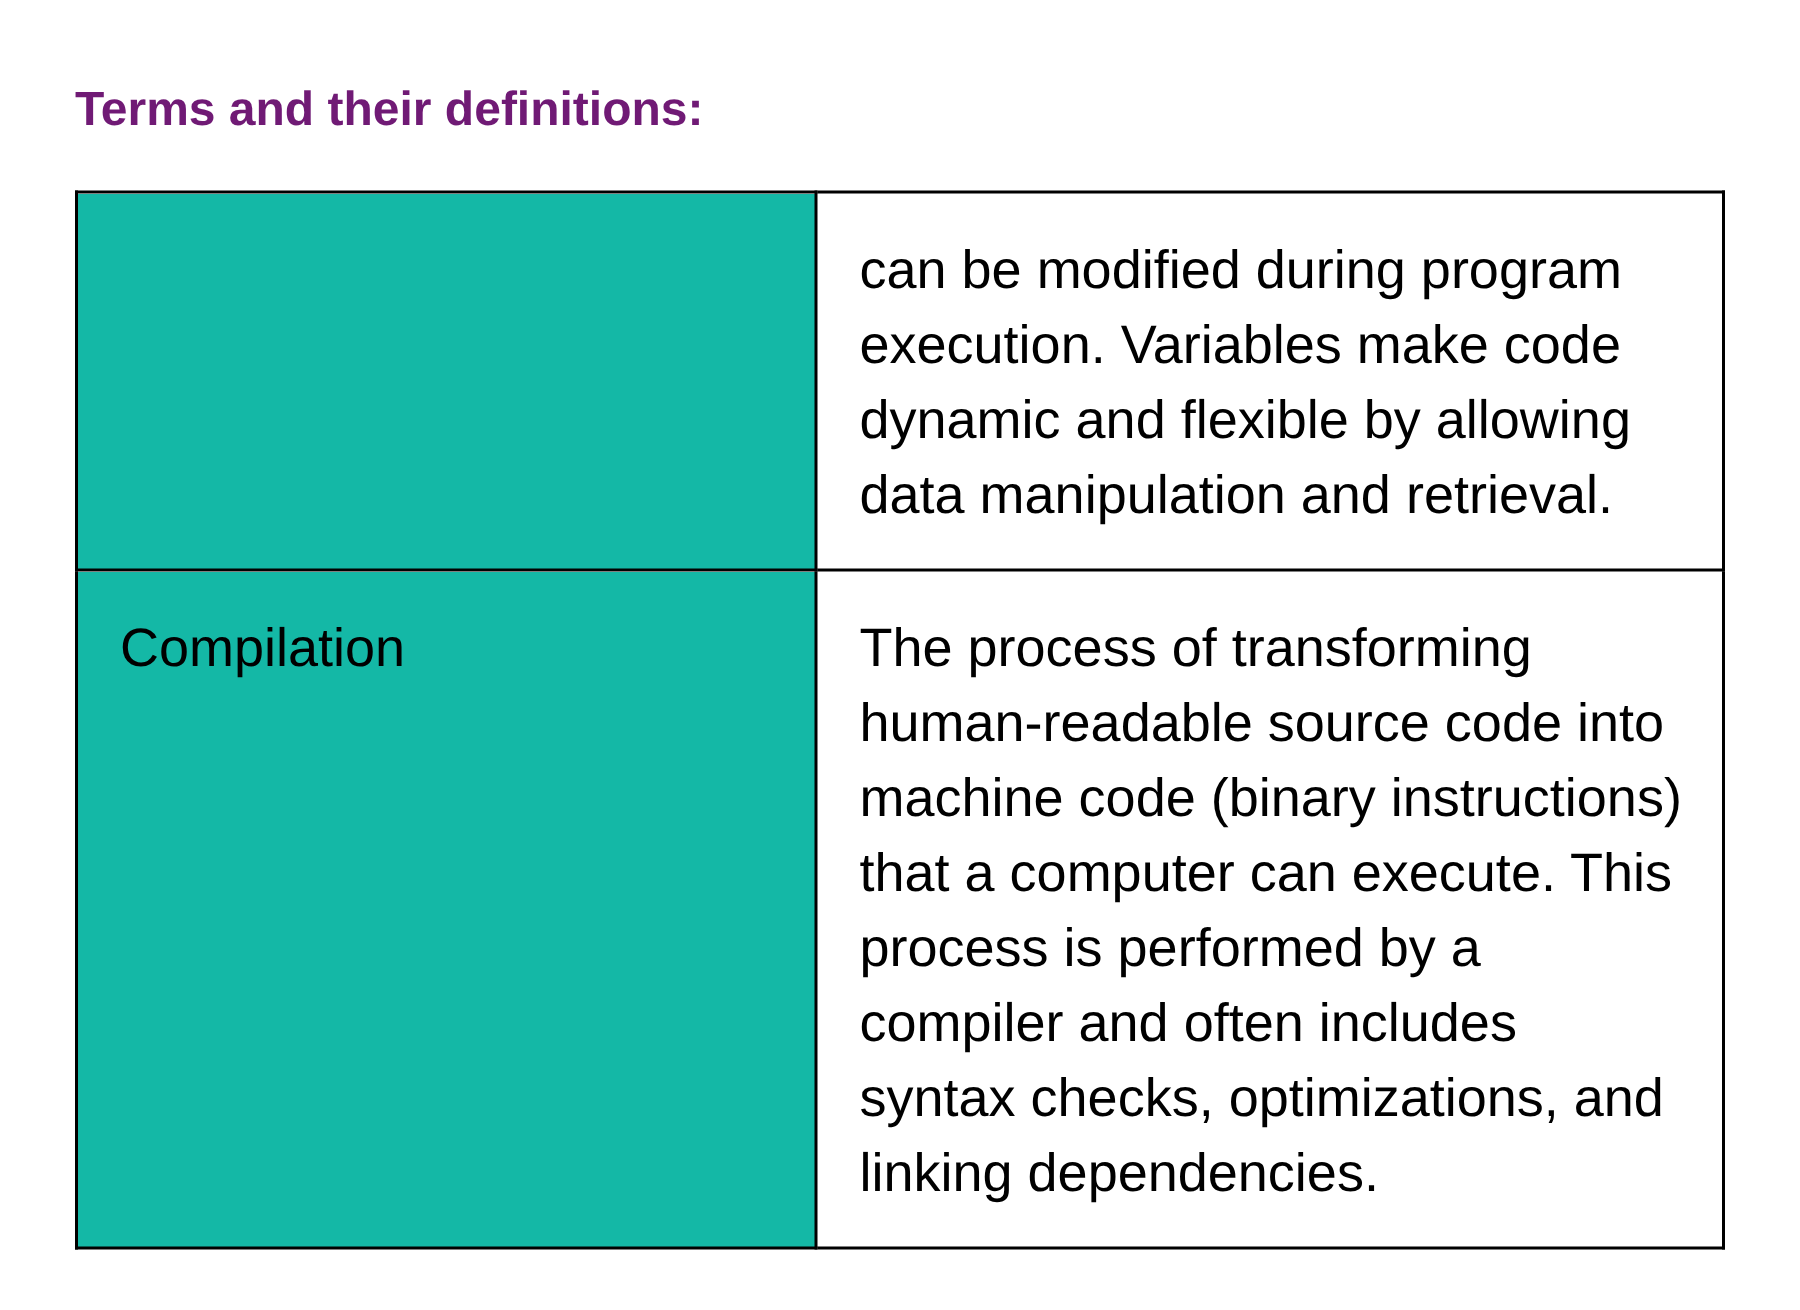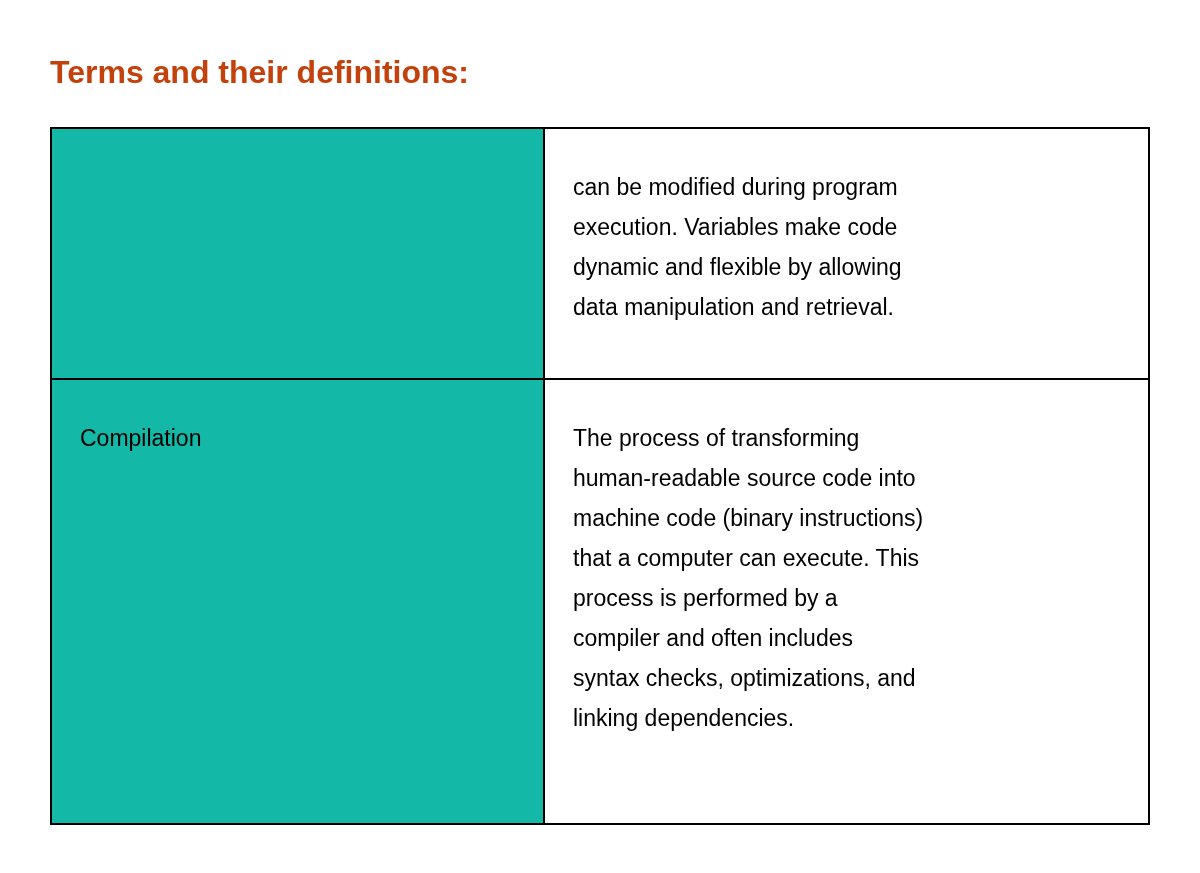--- a/index.html
+++ b/index.html
@@ -16,35 +16,35 @@
     position: relative;
     width: 1200px;
     height: 873px;
     background: #ffffff;
   }
   .page-title {
     margin: 52px 0 0 50px;
     font-size: 32px;
     line-height: 40px;
     font-weight: 700;
-    color: #c2410c;
+    color: #701a75;
   }
   table.definitions-table {
     border-collapse: collapse;
     table-layout: fixed;
     width: 1100px;
     margin: 35px 0 0 50px;
     background: #ffffff;
   }
   table.definitions-table td {
     border: 2px solid #000000;
     vertical-align: top;
-    font-size: 23px;
-    line-height: 40px;
-    padding: 38px 22px 24px 28px;
+    font-size: 36px;
+    line-height: 50px;
+    padding: 26px 22px 24px 28px;
     white-space: pre-line;
     overflow: hidden;
   }
   td.term-cell {
     width: 441px;
     background: #14b8a6;
     padding-left: 32px;
   }
   td.def-cell {
     background: #ffffff;

